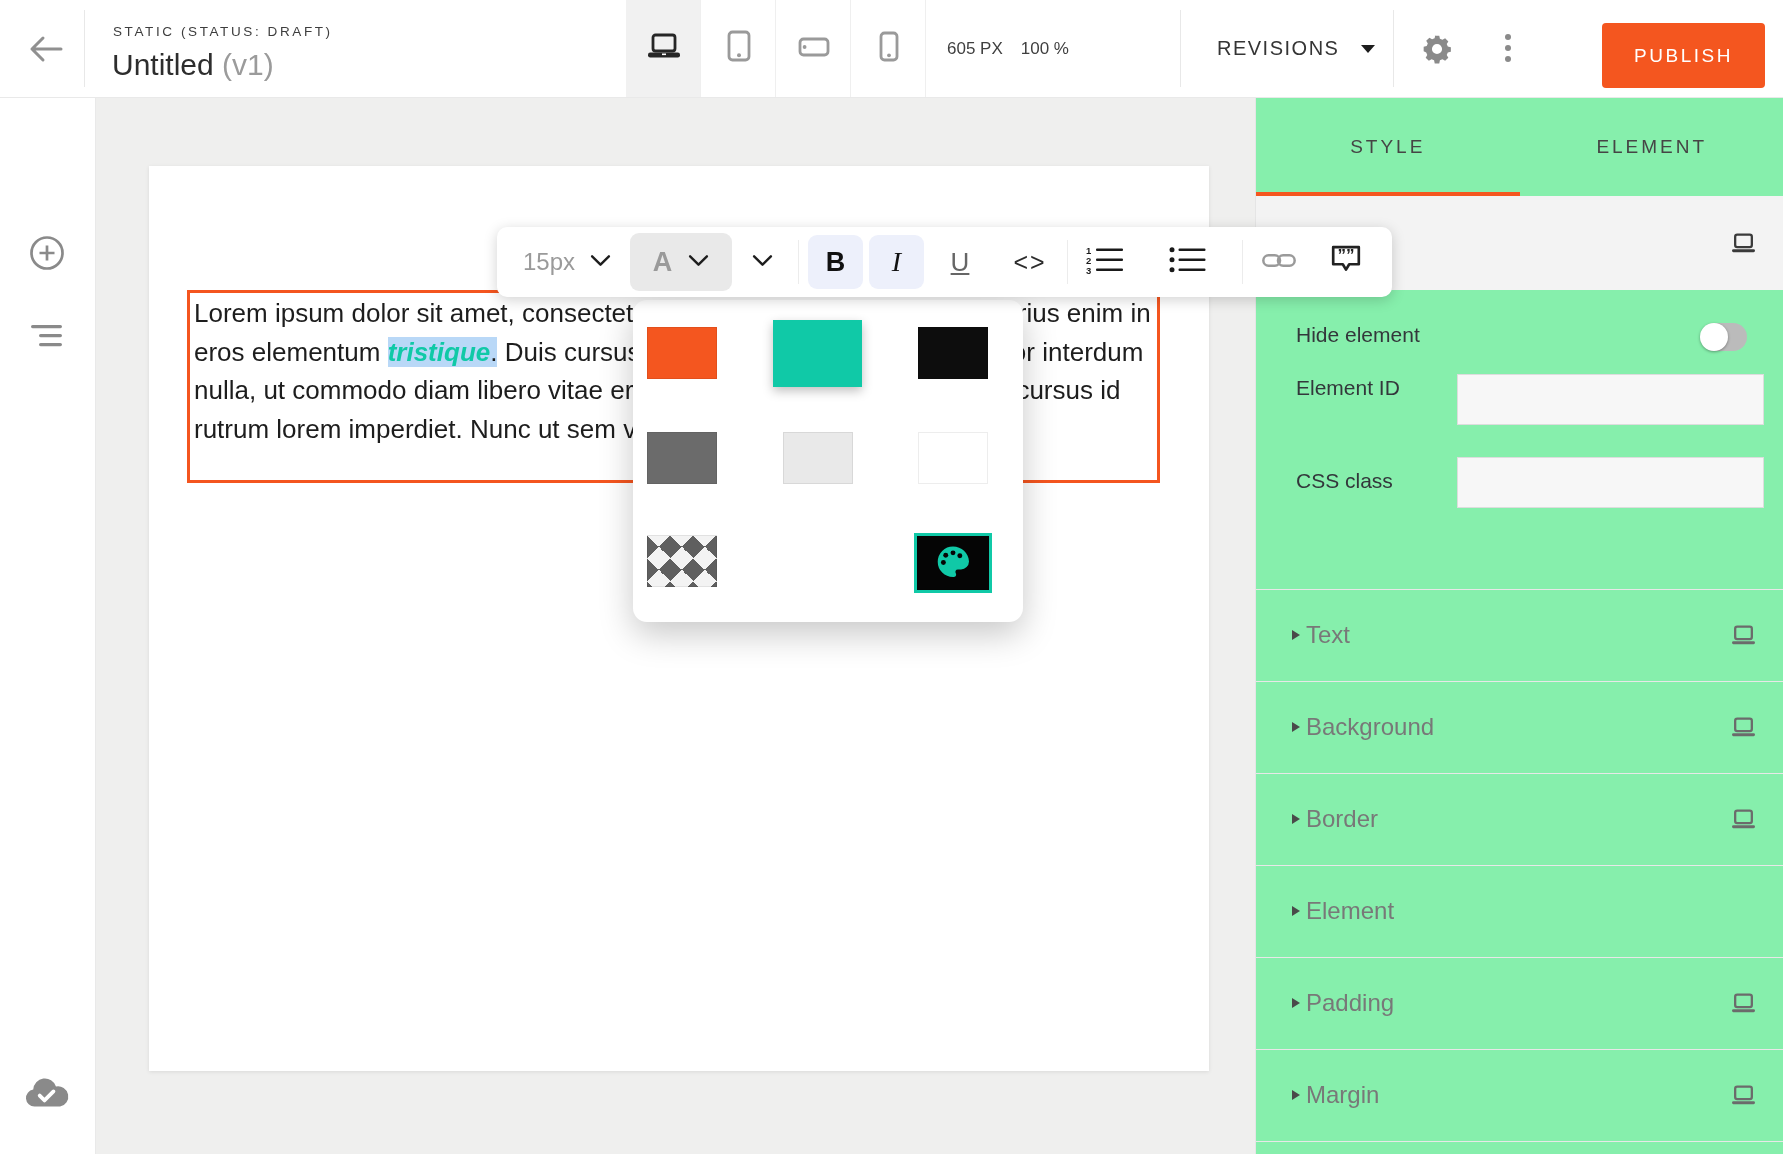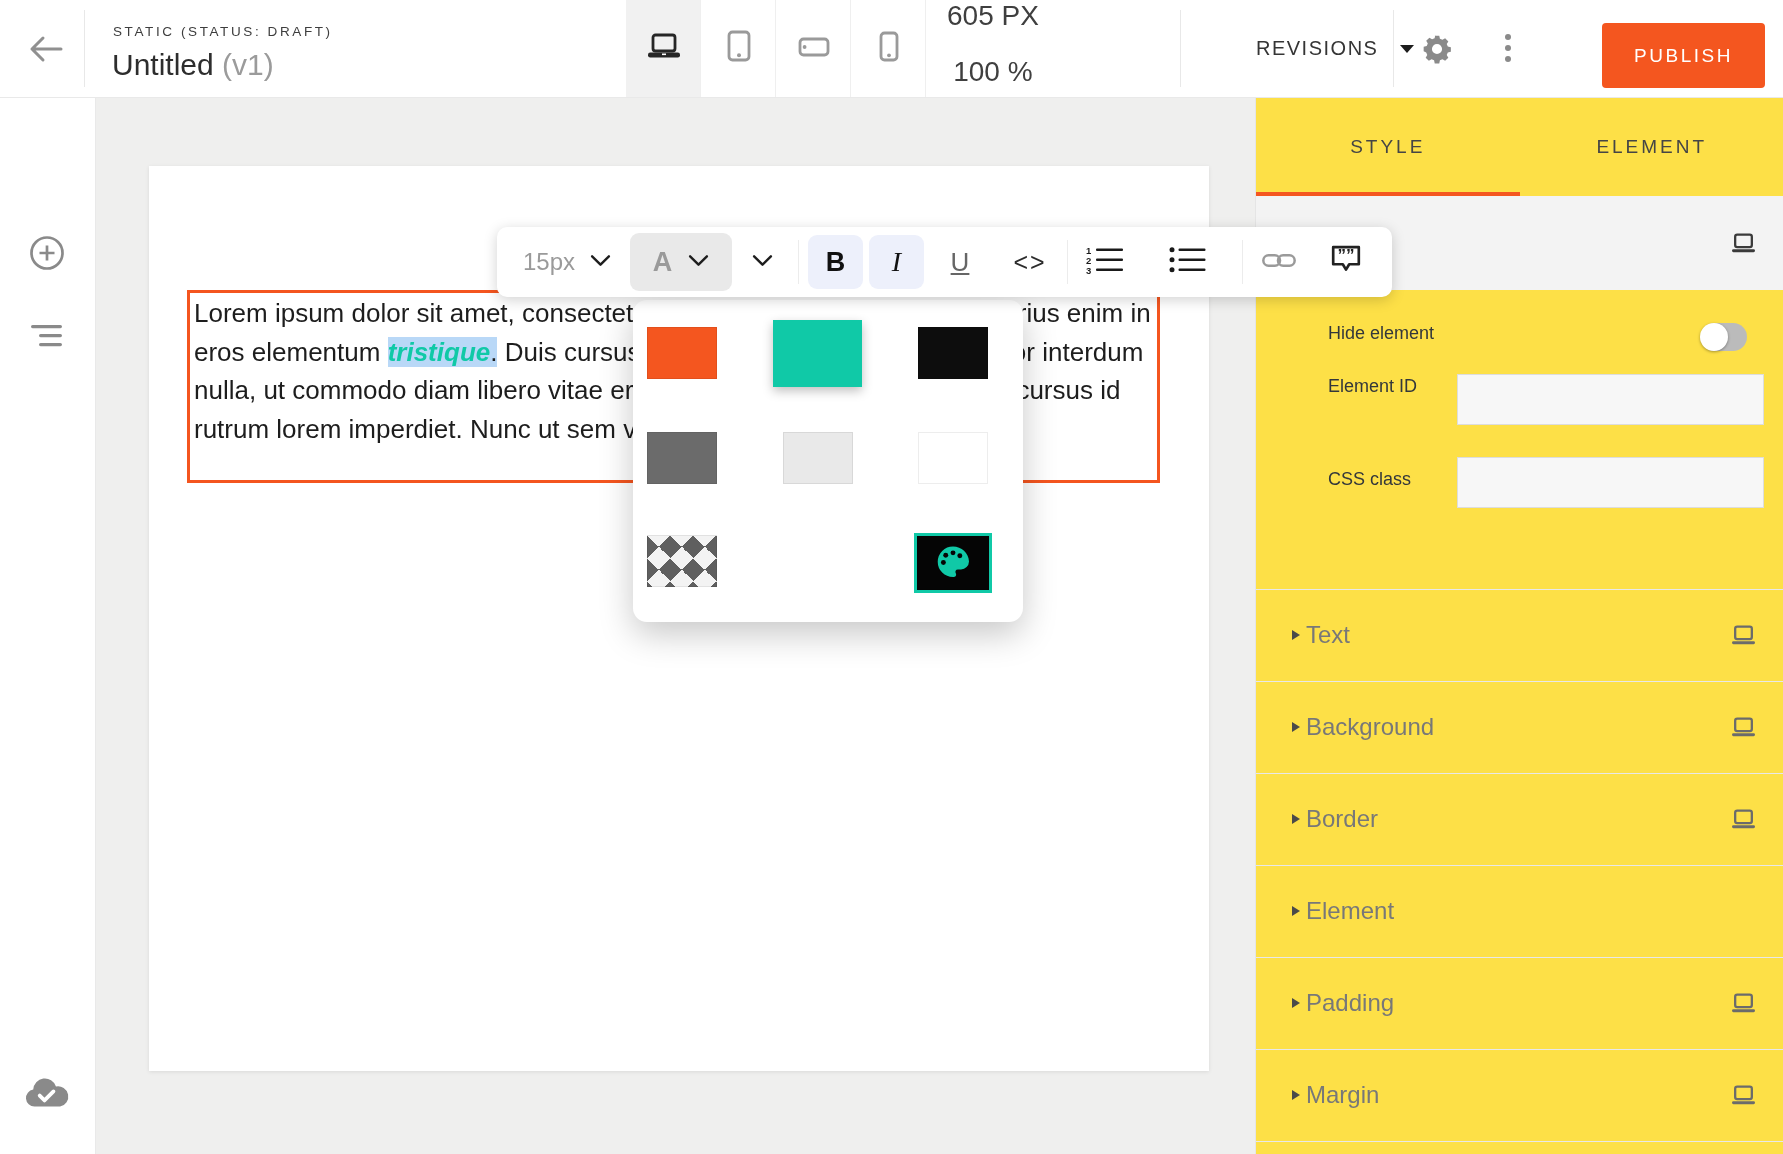--- a/index.html
+++ b/index.html
@@ -14,22 +14,22 @@
   .back-btn { position:absolute; left:26px; top:34px; width:40px; height:30px; cursor:pointer; }
   .doc-status { position:absolute; left:113px; top:24px; font-size:13.5px; letter-spacing:2.6px;
                 color:#3d3d3d; }
   .doc-title { position:absolute; left:112px; top:48px; font-size:30px; color:#2d2d2d; }
   .doc-title .ver { color:#9b9b9b; }
   .device-cell { position:absolute; top:0; height:97px; width:75px; display:flex;
                  align-items:center; justify-content:center; }
   .device-cell.active { background:#f1f1f1; }
   .cell-line { position:absolute; top:0; width:1px; height:97px; background:#efefef; }
   .dims { position:absolute; left:947px; top:0; height:97px; display:flex; align-items:center;
-          gap:24px; font-size:28px; color:#3f3f3f;flex-direction:column; }
-  .revisions { position:absolute; left:1256px; top:0; height:97px; display:flex; align-items:center;
+          gap:18px; font-size:17px; color:#3f3f3f; }
+  .revisions { position:absolute; left:1217px; top:0; height:97px; display:flex; align-items:center;
                gap:22px; font-size:20px; letter-spacing:1.5px; color:#353535; cursor:pointer; }
   .caret-down { width:0; height:0; border-left:7px solid transparent;
                 border-right:7px solid transparent; border-top:8px solid #1d1d1d; }
   .gear-btn { position:absolute; left:1421px; top:33px; width:32px; height:32px; cursor:pointer; }
   .kebab { position:absolute; left:1505px; top:34px; width:8px; display:flex; flex-direction:column;
            gap:5px; cursor:pointer; }
   .kebab i { width:6px; height:6px; border-radius:50%; background:#8a8a8a; }
   .publish-btn { position:absolute; left:1602px; top:23px; width:163px; height:65px;
                  background:#F4561F; color:#fff; border:none; border-radius:4px; font-size:19px;
                  letter-spacing:2.5px; font-family:inherit; cursor:pointer; }
@@ -72,30 +72,30 @@
                  border-radius:14px; box-shadow:0 12px 34px rgba(0,0,0,.22); z-index:29; }
   .sw { position:absolute; width:70px; height:52px; cursor:pointer;
         box-shadow:inset 0 0 0 1px rgba(0,0,0,.07); }
   .sw.selected-chip { width:89px; height:67px; box-shadow:0 4px 10px rgba(0,0,0,.25); }
   .sw.pattern { background:conic-gradient(from 45deg, #5f5f5f 0 25%, #f3f3f3 0 50%,
                 #5f5f5f 0 75%, #f3f3f3 0); background-size:23px 23px; }
   .sw.custom { width:78px; height:60px; display:flex; align-items:center; justify-content:center;
                border:3px solid #10C9A7; }
 
   
-  .panel { position:absolute; left:1255px; top:97px; width:528px; height:1057px; background:#fde047;
+  .panel { position:absolute; left:1255px; top:97px; width:528px; height:1057px; background:#86efac;
            border-left:1px solid #e5e5e5; z-index:20; }
   .tabbar { position:absolute; left:0; top:0; width:100%; height:99px; }
   .tab { position:absolute; top:0; width:50%; height:99px; display:flex; align-items:center;
          justify-content:center; font-size:19px; letter-spacing:3px; color:#454545; cursor:pointer; }
   .tab-underline { position:absolute; left:0; bottom:0; width:264px; height:4px; background:#F4561F; }
   .section-head { position:absolute; left:0; top:99px; width:100%; height:94px; background:#f3f3f3; }
   .section-title { position:absolute; left:40px; top:34px; font-size:23px; color:#333; }
   .mon-right { position:absolute; right:27px; }
-  .field-label { position:absolute; left:40px; font-size:18px; color:#33373b;margin-left:32px; }
+  .field-label { position:absolute; left:40px; font-size:21px; color:#33373b; }
   .toggle { position:absolute; left:445px; top:226px; width:46px; height:28px; background:#bbb;
             border-radius:14px; cursor:pointer; }
   .toggle::after { content:""; position:absolute; left:-1px; top:0; width:28px; height:28px;
                    background:#fff; border-radius:50%; box-shadow:0 1px 3px rgba(0,0,0,.35); }
   .panel-input { position:absolute; left:201px; width:307px; height:51px; background:#f7f7f7;
                  border:1px solid #ddd; font-size:20px; padding:0 12px; font-family:inherit; }
   .panel-divider { position:absolute; left:0; width:100%; height:1px; background:#e8e8e8; }
   .acc-row { position:absolute; left:0; width:100%; height:92px; cursor:pointer; }
   .acc-chevron { position:absolute; left:36px; top:41px; width:0; height:0;
                  border-left:8px solid #4a4a4a; border-top:5.5px solid transparent;

